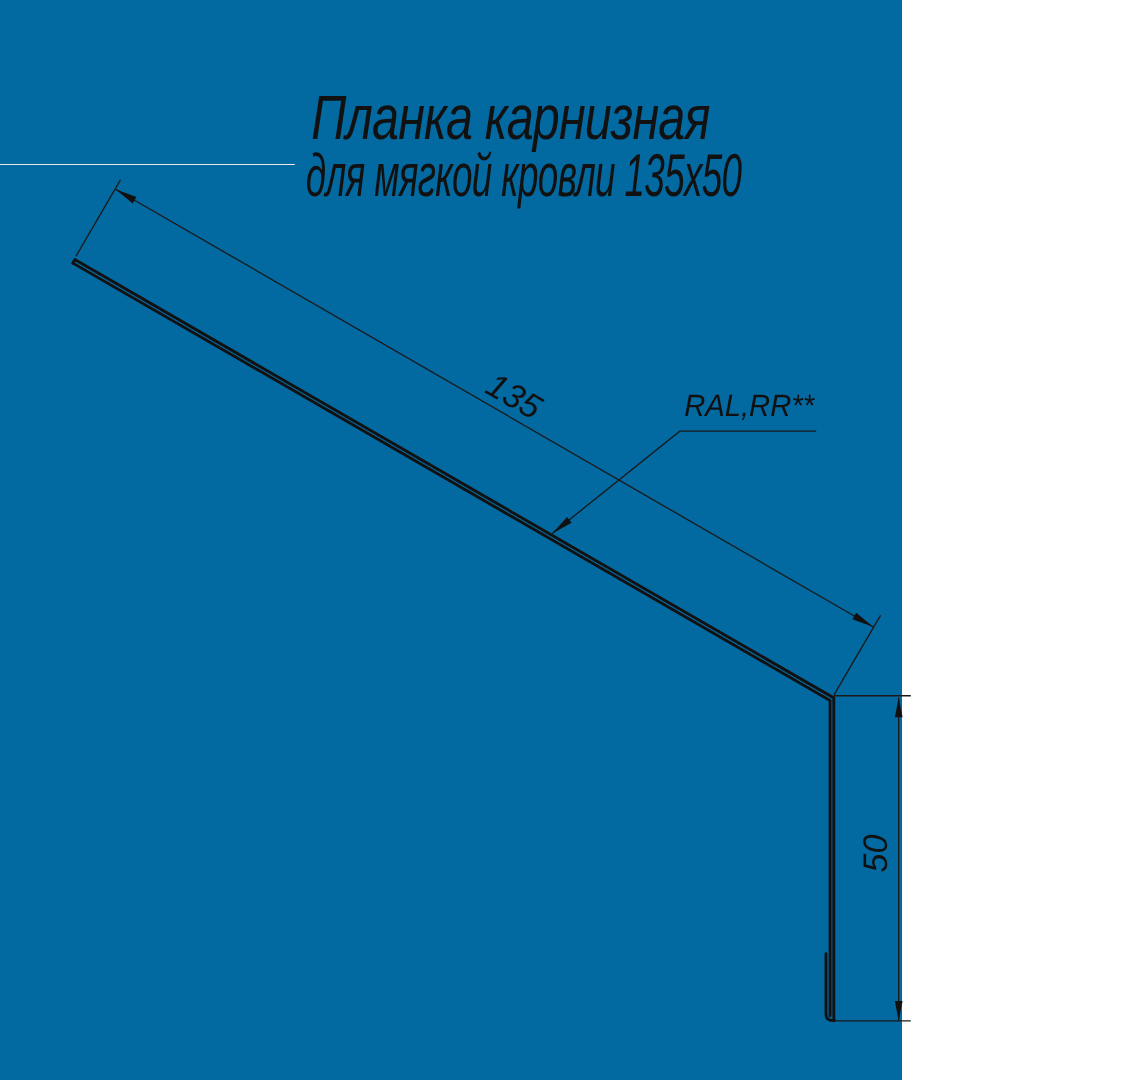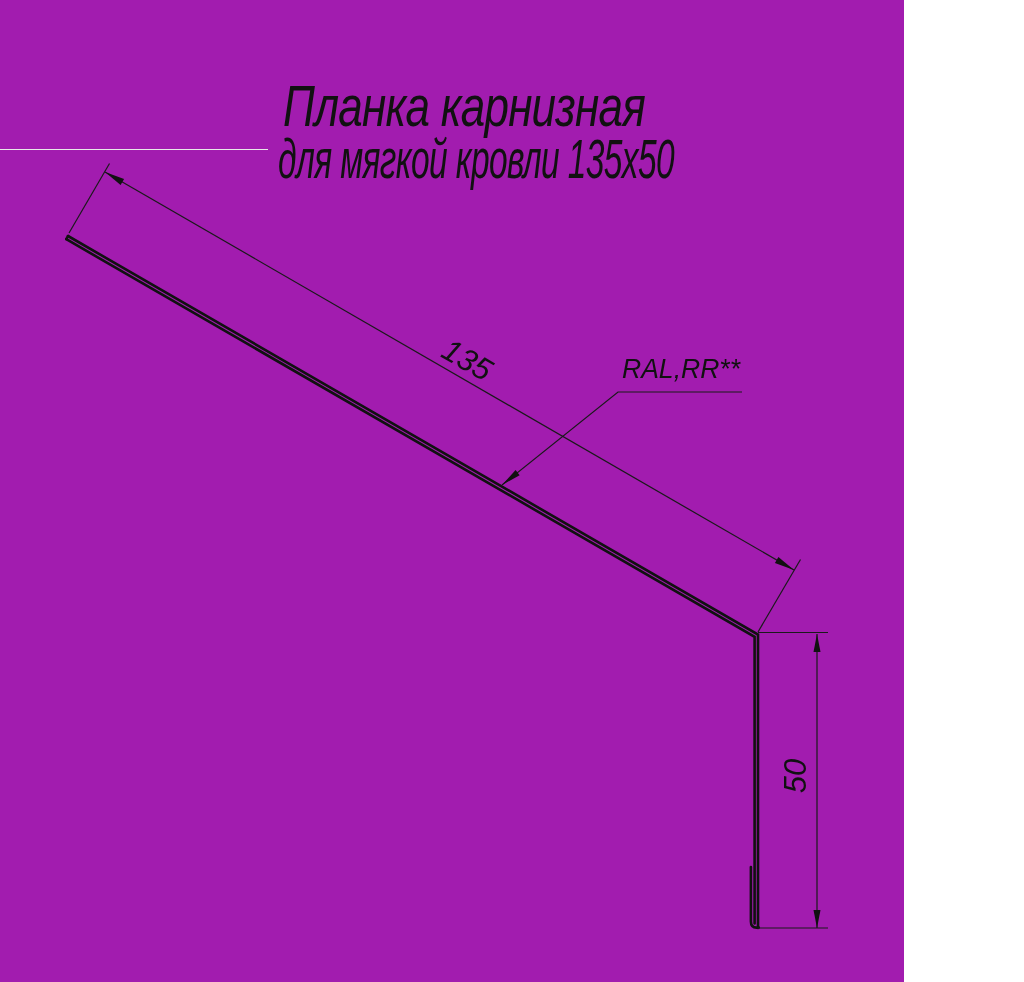--- a/index.html
+++ b/index.html
@@ -6,23 +6,23 @@
       margin: 0;
       padding: 0;
       background: #ffffff;
       width: 1024px;
       height: 982px;
       overflow: hidden;
       font-family: "Liberation Sans", sans-serif;
     }
     .canvas {
       position: relative;
-      width: 904px;
+      width: 820px;
       height: 982px;
-      background: #a21caf;
+      background: #0369a1;
       text-decoration: underline;
     }
     svg {
       display: block;
       width: 1024px;
       height: 982px;
     }
     .thick {
       stroke: #111111;
       stroke-width: 2.6;

